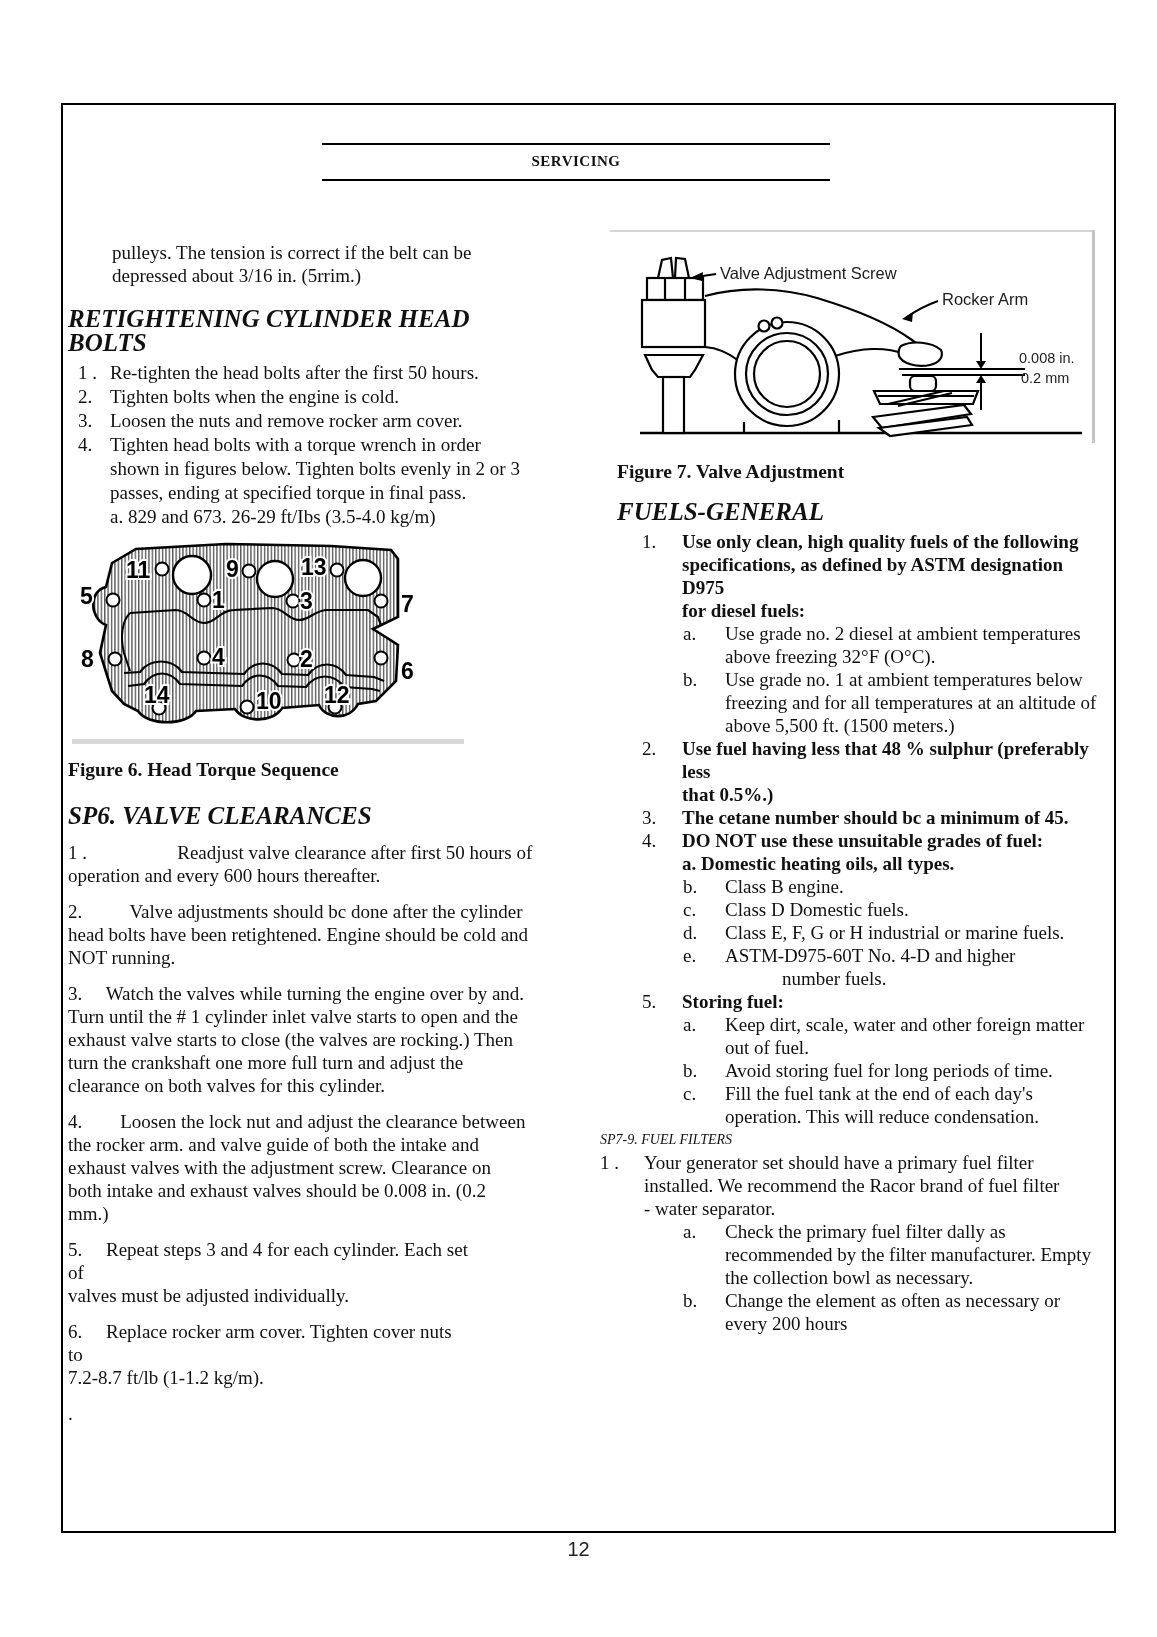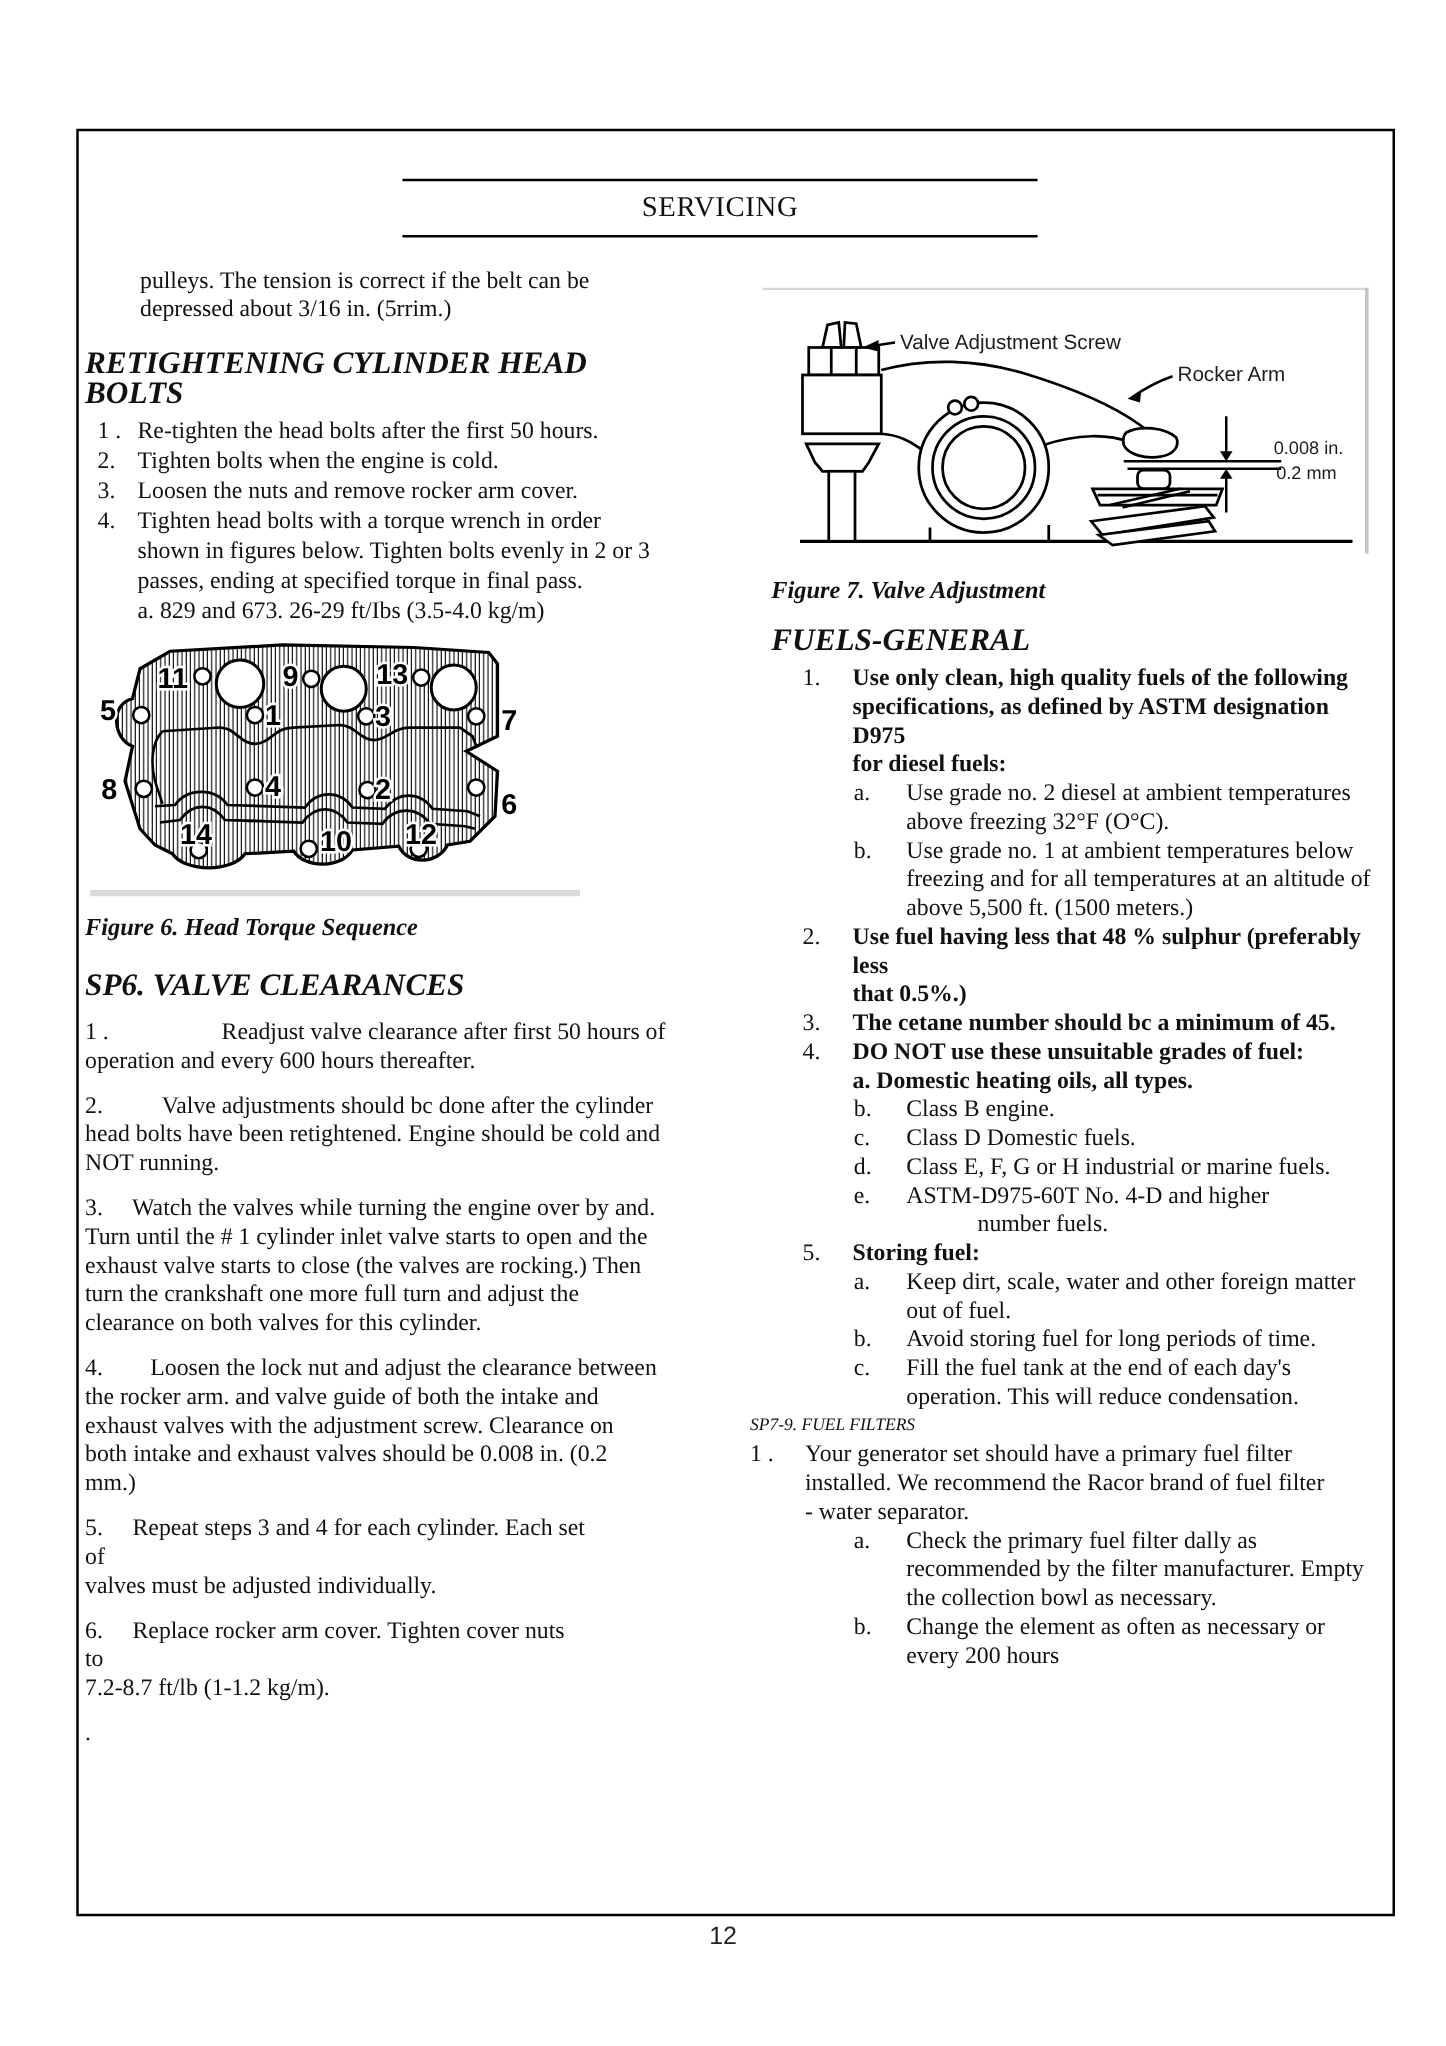--- a/index.html
+++ b/index.html
@@ -10,23 +10,23 @@
   }
   .page-border{
     position:absolute;left:61px;top:103px;width:1051px;height:1426px;
     border:2px solid #000;background:#fff;
   }
   .hdr{
     position:absolute;left:322px;top:143px;width:508px;
     border-top:2px solid #000;border-bottom:2px solid #000;
     text-align:center;padding:8px 0 9px 0;
   }
-  .hdr-title{font-weight:normal;font-size:23px;letter-spacing:.5px;}
+  .hdr-title{font-weight:bold;font-size:15px;letter-spacing:.5px;}
   .col{position:absolute;font-size:19px;line-height:23px;}
-  .col-left{left:68px;top:213px;width:484px;}
+  .col-left{left:68px;top:241px;width:484px;}
   .col-right{left:617px;top:230px;width:487px;}
   .indent{margin-left:44px;white-space:pre-wrap;}
   h3{font-style:italic;font-weight:bold;font-size:25px;margin:0;line-height:24px;}
   .h-light{font-style:italic;font-weight:normal;font-size:14px;line-height:23px;}
   .mt6{margin-top:6px}.mt12{margin-top:12px}.mt14{margin-top:14px}
   .mt16{margin-top:16px}.mt20{margin-top:20px}.mt22{margin-top:22px}
   .lrow{display:flex;align-items:flex-start;line-height:24px;}
   .lrow .mk{width:42px;flex-shrink:0;padding-left:10px;box-sizing:border-box;}
   .lrow .tx{flex:1;white-space:pre-wrap;}
   .para{white-space:pre-wrap;margin-top:13px;}
@@ -36,21 +36,21 @@
   .srow{display:flex;align-items:flex-start;margin-left:66px;}
   .srow .mk{width:42px;flex-shrink:0;}
   .srow .tx{flex:1;white-space:pre-wrap;}
   .ff-row{display:flex;align-items:flex-start;margin-left:-17px;}
   .ff-row .mk{width:44px;flex-shrink:0;}
   .ff-row .tx{flex:1;white-space:pre-wrap;}
   .ff-head{margin-left:-17px;}
   .fig6-wrap{margin:4px 0 0 8px;}
   .fig6-smear{width:392px;height:5px;background:#cfcfcf;opacity:.8;margin:1px 0 0 -4px;}
   .fig7-wrap{margin-left:-25px;}
-  .caption{font-style:italic;font-weight:bold;font-size:19.5px;line-height:24px;}
+  .caption{font-weight:bold;font-size:19.5px;line-height:24px;}
   .page-num{
     position:absolute;left:0;right:0;top:1538px;text-align:center;
     font-family:"Liberation Sans", sans-serif;font-size:20px;color:#222;
   }
   svg text.fig-label{font-family:"Liberation Sans", sans-serif;fill:#1c1c1c;}
   svg text.seq{
     font-family:"Liberation Sans", sans-serif;font-weight:bold;font-size:23px;
     fill:#000;stroke:#fff;stroke-width:4px;paint-order:stroke;
   }
 </style>

